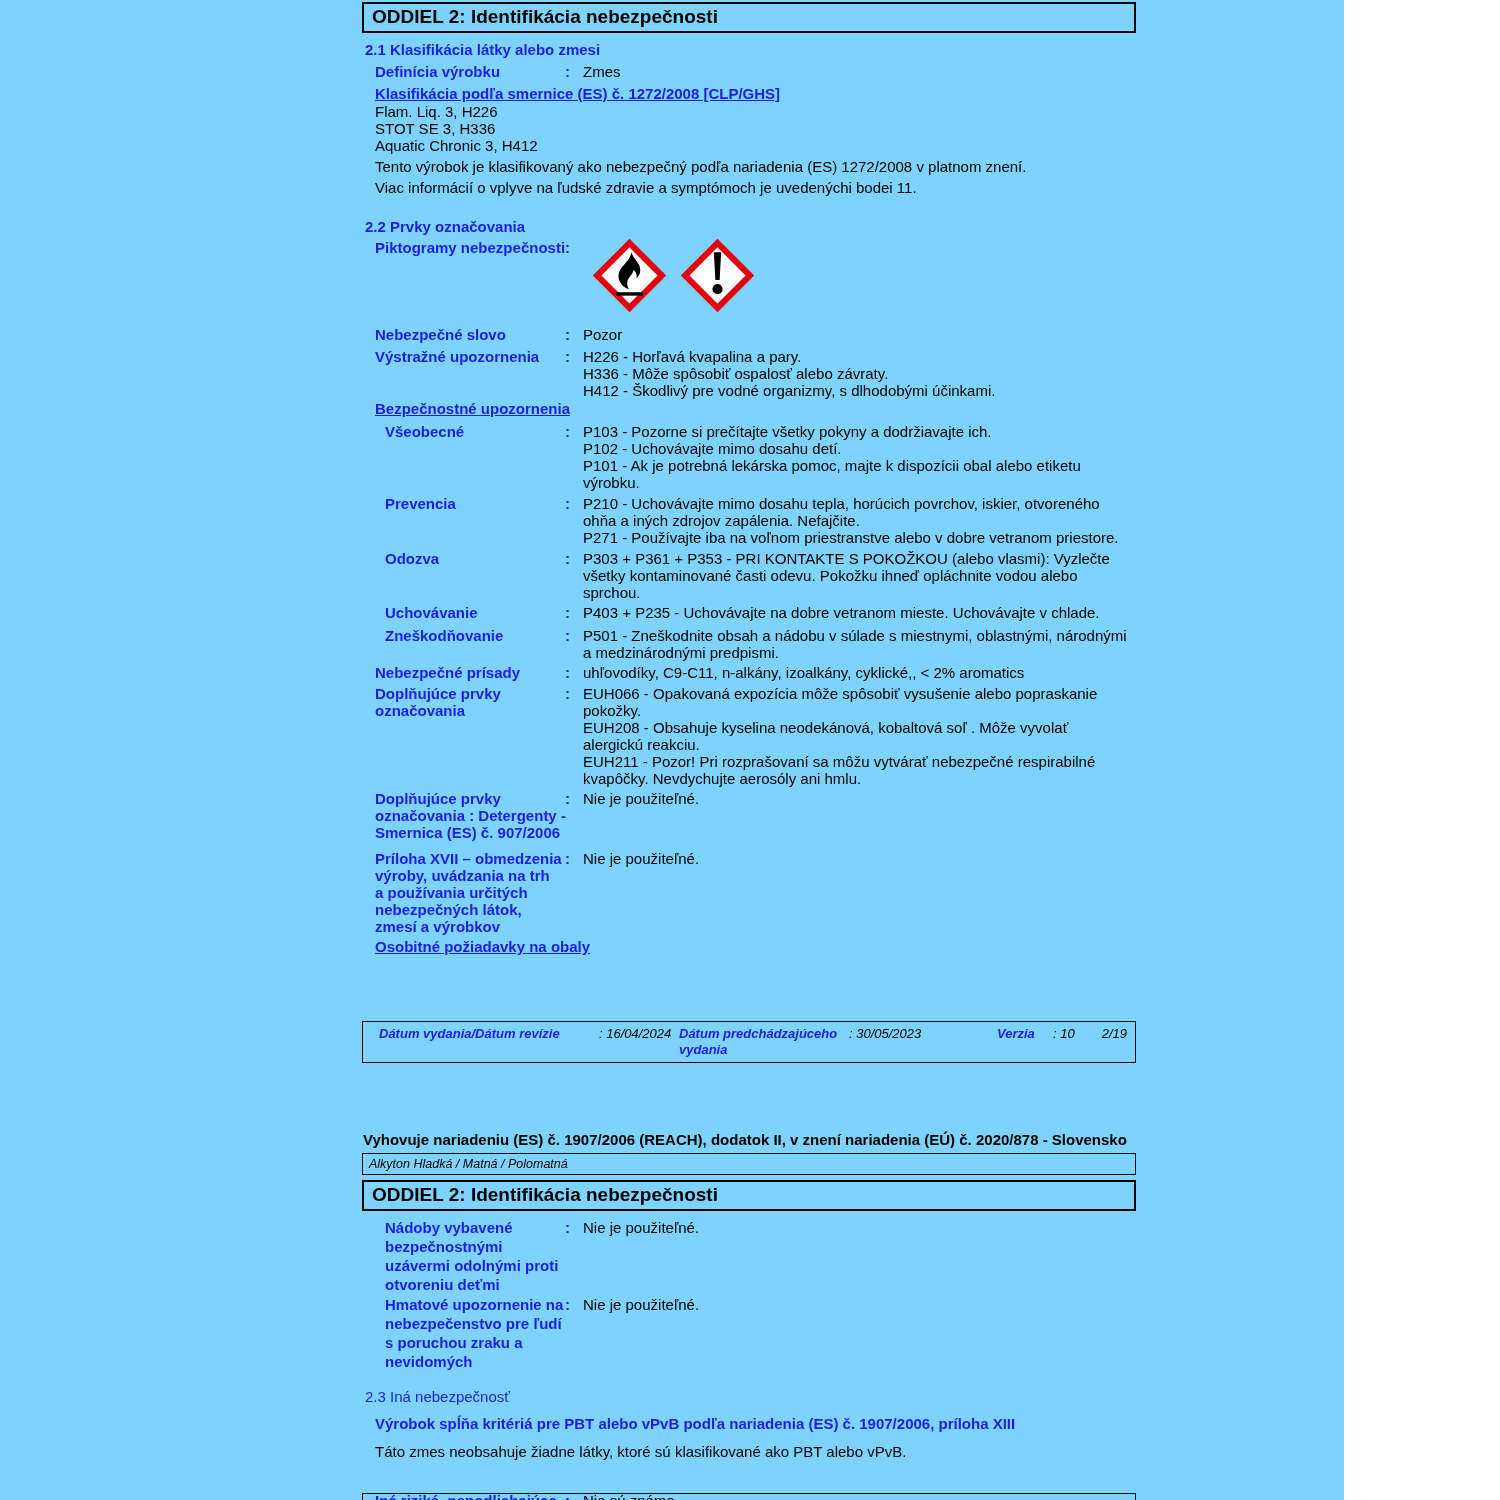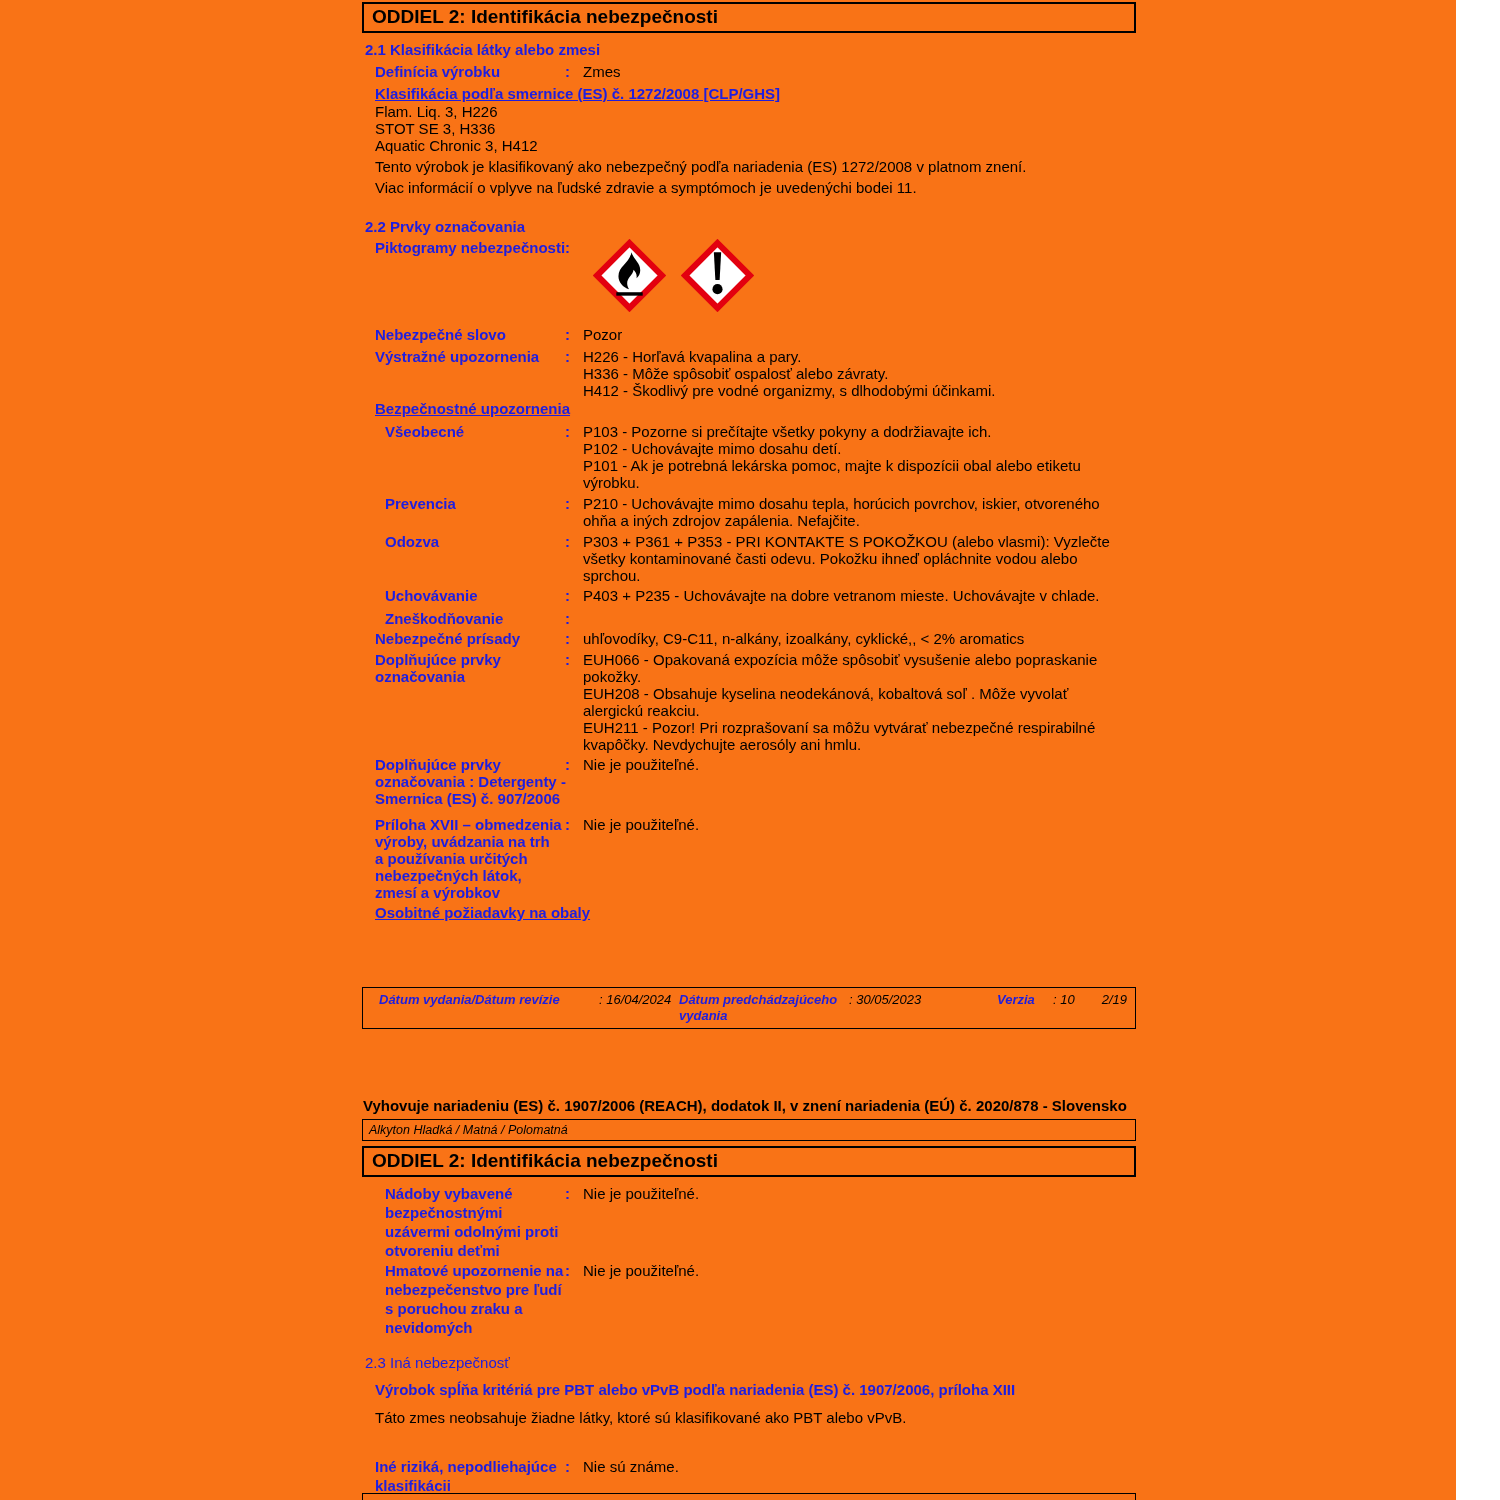--- a/index.html
+++ b/index.html
@@ -1,21 +1,21 @@
 <!DOCTYPE html>
 <html style="--accent-blue: #1e1ee0; --pictogram-red: #e3000f; --text-black: #000000;"><head>
 <meta charset="utf-8">
 <style>
   :root{
     --accent-blue:#1e1ee0;
     --pictogram-red:#e3000f;
     --text-black:#000000;
   }
   html,body{margin:0;padding:0;background:#fff;}
-  .page{position:relative;width:1456px;height:1500px;background:#f97316;overflow:hidden;
+  .page{position:relative;width:1344px;height:1500px;background:#7dd3fc;overflow:hidden;
         font-family:"Liberation Sans", sans-serif;color:var(--text-black);}
   .content{position:absolute;left:362px;top:2px;width:774px;font-size:15px;line-height:17px;}
   .secbox{border:2px solid #000;padding:2px 8px 3px 8px;font-size:19px;line-height:22px;
           font-weight:bold;margin-bottom:8px;}
   .h-sec{color:var(--accent-blue);font-weight:bold;padding-left:3px;margin-bottom:5px;}
   .h-sub{color:var(--accent-blue);font-weight:bold;margin-left:13px;}
   .underl{text-decoration:underline;}
   .row{display:flex;align-items:flex-start;}
   .lbl{color:var(--accent-blue);font-weight:bold;white-space:pre;flex:0 0 auto;}
   .lbl.l1{margin-left:13px;width:190px;}
@@ -121,20 +121,21 @@
         <div class="vline">P102 - Uchovávajte mimo dosahu detí.</div>
         <div class="vline">P101 - Ak je potrebná lekárska pomoc, majte k dispozícii obal alebo etiketu výrobku.</div>
       </div>
     </div>
 
     <div class="row mb4">
       <div class="lbl l2">Prevencia</div>
       <div class="colon">:</div>
       <div class="val">
         <div class="vline">P210 - Uchovávajte mimo dosahu tepla, horúcich povrchov, iskier, otvoreného ohňa a iných zdrojov zapálenia. Nefajčite.</div>
+        <div class="vline">P271 - Používajte iba na voľnom priestranstve alebo v dobre vetranom priestore.</div>
       </div>
     </div>
 
     <div class="row mb3">
       <div class="lbl l2">Odozva</div>
       <div class="colon">:</div>
       <div class="val">
         <div class="vline">P303 + P361 + P353 - PRI KONTAKTE S POKOŽKOU (alebo vlasmi): Vyzlečte všetky kontaminované časti odevu. Pokožku ihneď opláchnite vodou alebo sprchou.</div>
       </div>
     </div>
@@ -143,20 +144,23 @@
       <div class="lbl l2">Uchovávanie</div>
       <div class="colon">:</div>
       <div class="val">
         <div class="vline">P403 + P235 - Uchovávajte na dobre vetranom mieste. Uchovávajte v chlade.</div>
       </div>
     </div>
 
     <div class="row mb3">
       <div class="lbl l2">Zneškodňovanie</div>
       <div class="colon">:</div>
+      <div class="val">
+        <div class="vline">P501 - Zneškodnite obsah a nádobu v súlade s miestnymi, oblastnými, národnými a medzinárodnými predpismi.</div>
+      </div>
     </div>
 
     <div class="row mb4">
       <div class="lbl l1">Nebezpečné prísady</div>
       <div class="colon">:</div>
       <div class="val">uhľovodíky, C9-C11, n-alkány, izoalkány, cyklické,, &lt; 2% aromatics</div>
     </div>
 
     <div class="row mb3">
       <div class="lbl l1">Doplňujúce prvky

